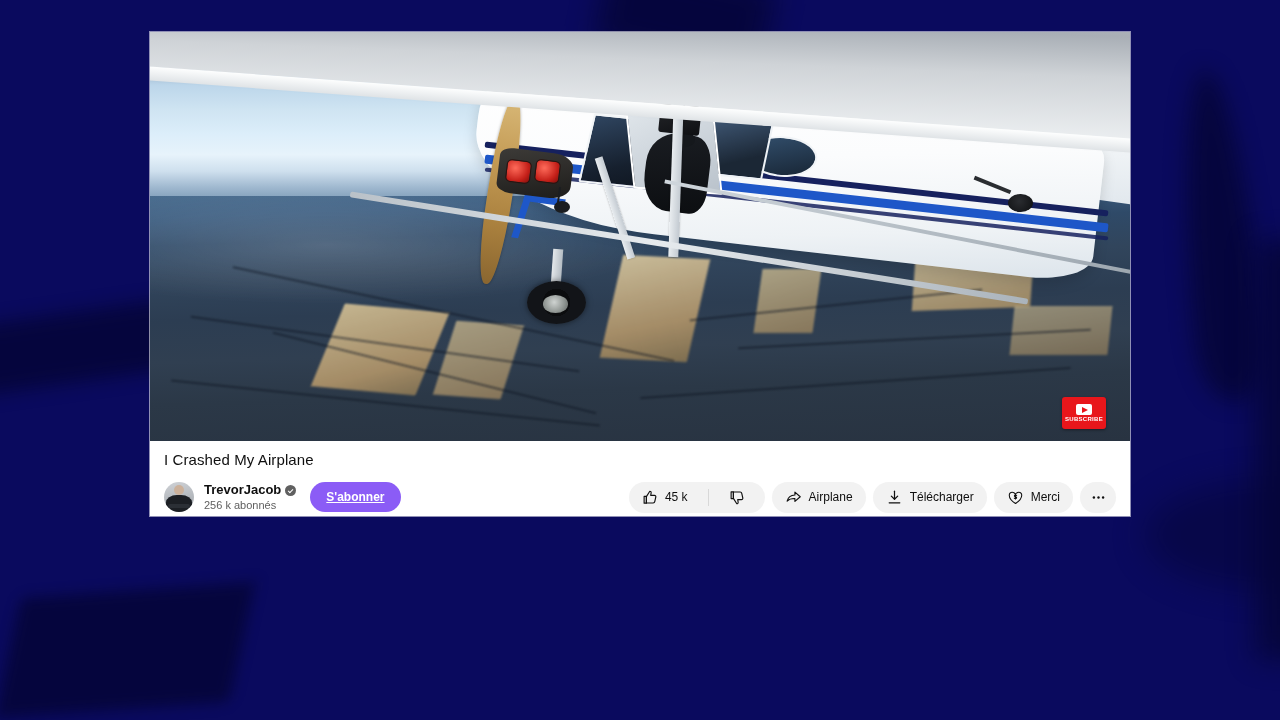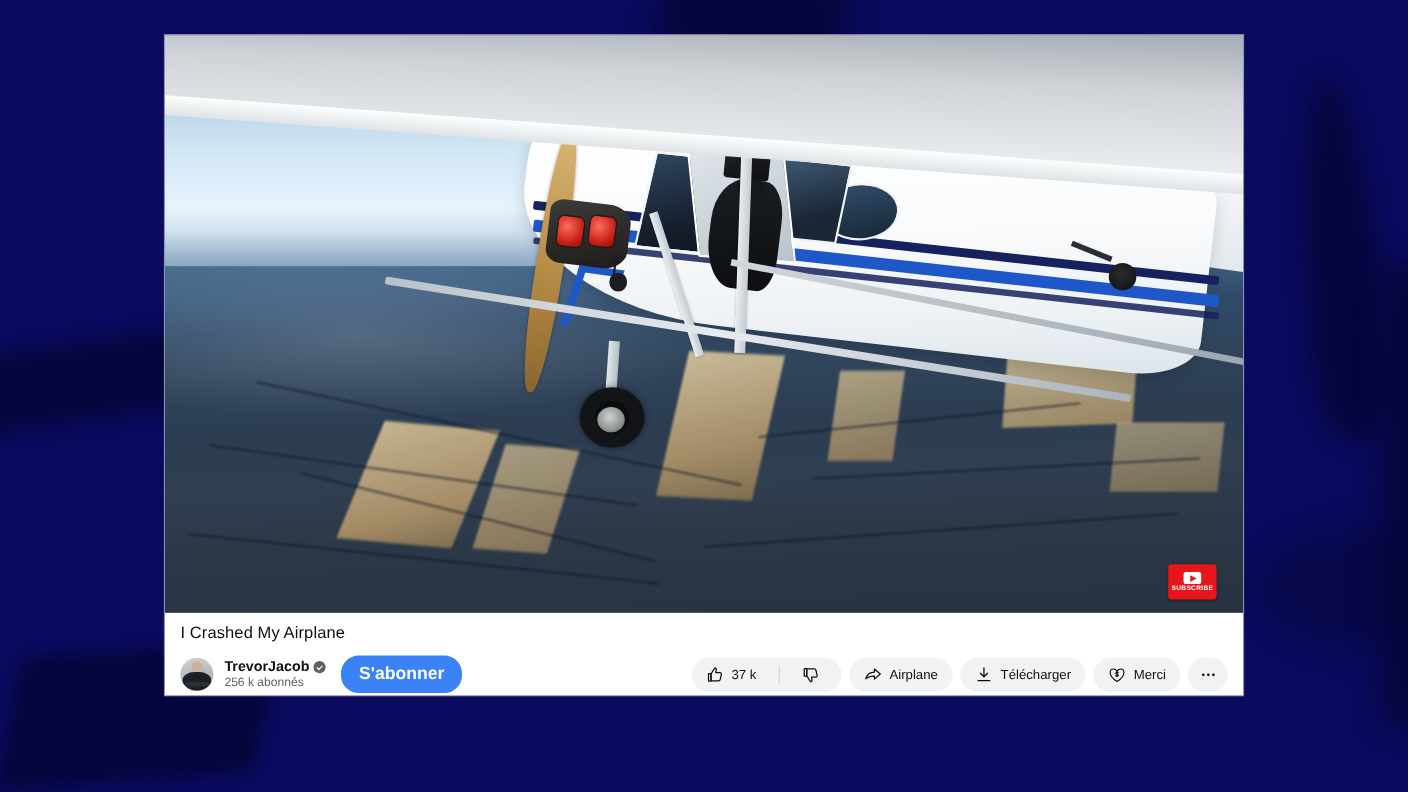--- a/index.html
+++ b/index.html
@@ -26,21 +26,21 @@
            border-radius:50% 50% 40% 40%/80% 80% 20% 20%;
            transform:skewX(5deg); filter:blur(11px); }
   .bg-s7 { left:1145px; top:480px; width:260px; height:110px;
            border-radius:50%; filter:blur(16px); opacity:.55; }
   .bg-s8 { left:1255px; top:240px; width:60px; height:420px; filter:blur(14px); }
 
   
   .card {
     position:absolute;
     left:150px; top:32px;
-    width:980px; height:600px;
+    width:980px; height:484px;
     background:#ffffff;
     box-shadow:0 0 0 1px rgba(255,255,255,.55);
     overflow:hidden;
     display:flex; flex-direction:column;
   }
 
   
   .player {
     position:relative;
     width:100%; height:552px;
@@ -388,26 +388,27 @@
   }
   .verified::after {
     content:""; position:absolute; left:3px; top:4.5px;
     width:4px; height:1.8px;
     border-left:1.6px solid #fff; border-bottom:1.6px solid #fff;
     transform:rotate(-45deg);
   }
   .owner-subs { font-size:11px; color:#606060; margin-top:1px; }
   .sub-btn {
     margin-left:14px;
-    background:#3b82f6; color:#fff;
-    font-size:16px; font-weight:bold;
+    background:#8b5cf6; color:#fff;
+    font-size:12px; font-weight:bold;
     border:none; border-radius:16px;
     padding:8px 16px;
     cursor:pointer;
     white-space:nowrap;
+    text-decoration:underline;
   }
 
   .spacer { flex:1; }
 
   
   .actions {
     display:flex; align-items:center; gap:7px;
     margin-left:auto;
   }
   .pill {
@@ -547,21 +548,21 @@
       <div class="spacer"></div>
 
       <div class="actions">
 
         <div class="pill split">
           <div class="pill-half">
             <svg class="ico" viewBox="0 0 24 24" fill="none" stroke="#0f0f0f" stroke-width="1.6" stroke-linejoin="round">
               <path d="M3 10.5h3.2V20H3z"></path>
               <path d="M6.2 10.8 11 3.2c1.3 0 2.1.9 1.9 2.2l-.6 3.6h5.3c1.3 0 2.2 1.1 1.9 2.3l-1.5 6.6c-.2 1.1-1.1 1.8-2.2 1.8H6.2z"></path>
             </svg>
-            <span>37 k</span>
+            <span>45 k</span>
           </div>
           <div class="divider-v"></div>
           <div class="pill-half">
             <svg class="ico" viewBox="0 0 24 24" fill="none" stroke="#0f0f0f" stroke-width="1.6" stroke-linejoin="round">
               <path d="M3 4h3.2v9.5H3z"></path>
               <path d="M6.2 13.2 11 20.8c1.3 0 2.1-.9 1.9-2.2l-.6-3.6h5.3c1.3 0 2.2-1.1 1.9-2.3l-1.5-6.6C17.8 4.9 16.9 4.2 15.8 4.2H6.2z"></path>
             </svg>
             <span></span>
           </div>
         </div>

